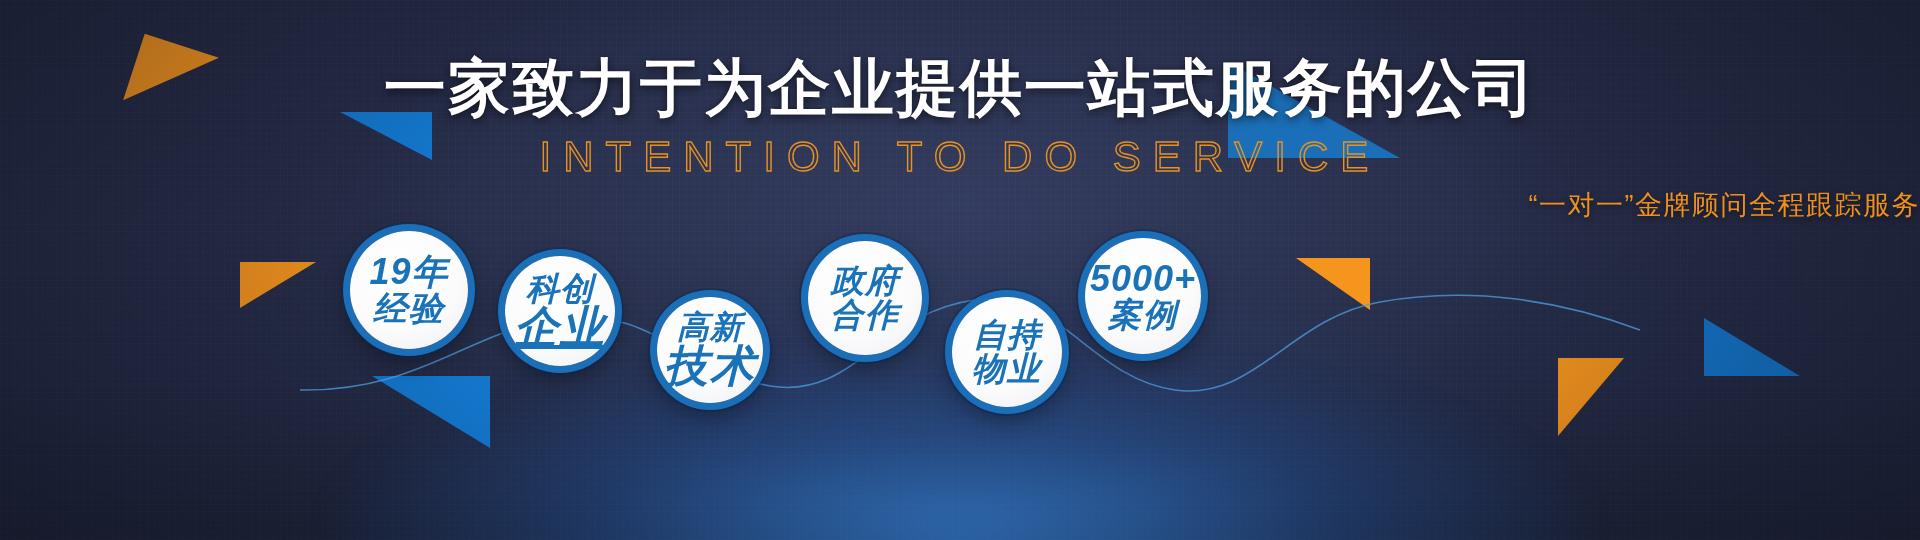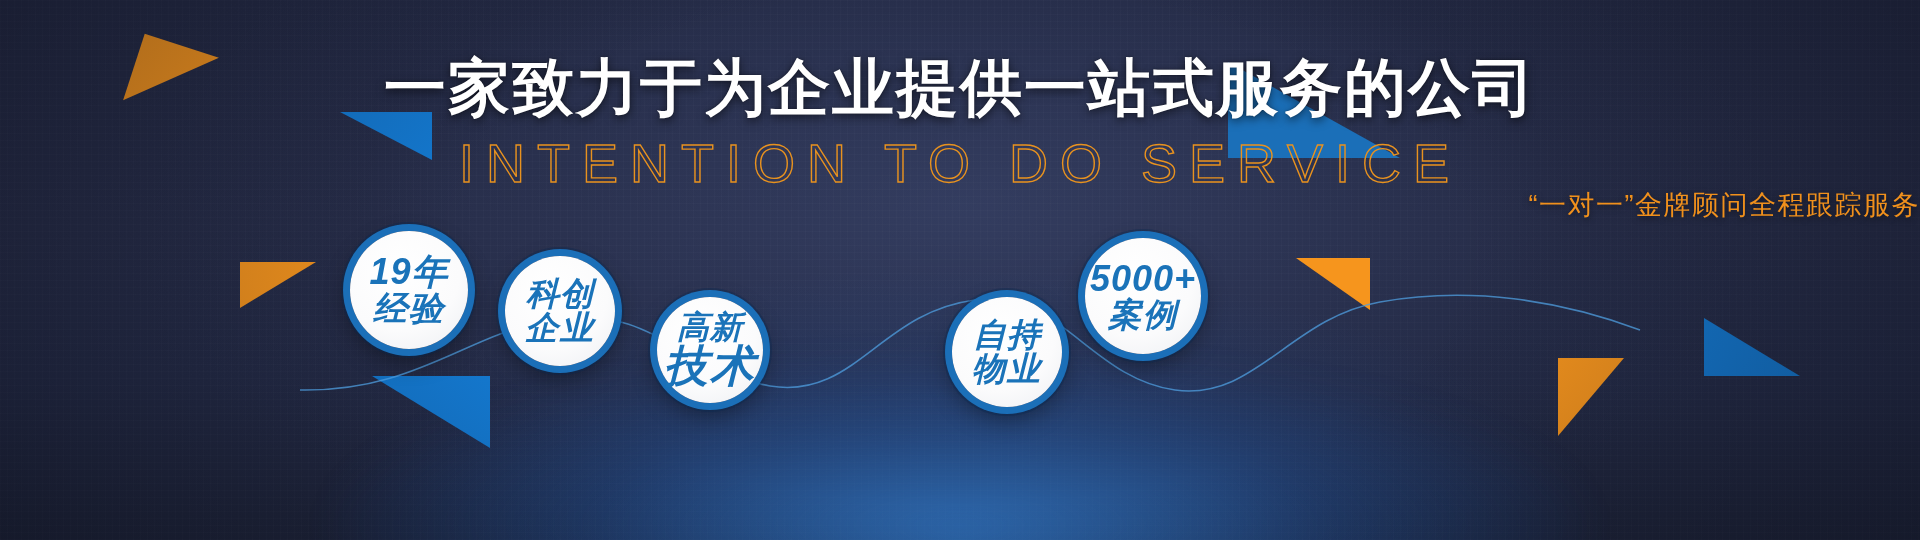--- a/index.html
+++ b/index.html
@@ -41,21 +41,21 @@
   .headline{
     position:absolute;left:0;right:0;top:62px;text-align:center;
     color:#ffffff;font-size:62px;line-height:1;font-weight:bold;
     letter-spacing:2px;
     text-shadow:0 3px 10px rgba(0,0,0,.55), 0 0 2px rgba(0,0,0,.4);
     white-space:nowrap;
     font-family:Liberation Mono, monospace;
   }
   .subhead-en{
     position:absolute;left:0;right:0;top:136px;text-align:center;
-    font-size:54px;line-height:1;letter-spacing:12px;
+    font-size:42px;line-height:1;letter-spacing:12px;
     font-weight:400;
     color:transparent;
     -webkit-text-stroke:1.4px #e8921f;
     text-stroke:1.4px #e8921f;
     white-space:nowrap;
   }
   .subhead-cn{
     position:absolute;left:0;right:0;top:192px;text-align:right;
     font-size:27px;line-height:1;font-weight:normal;letter-spacing:1.5px;
     color:#f0901c;white-space:nowrap;
@@ -107,25 +107,29 @@
   <div class="subhead-en">INTENTION TO DO SERVICE</div>
   <div class="subhead-cn">“一对一”金牌顾问全程跟踪服务</div>
 
   <div class="badges" id="badge-layer">
       <div class="badge" style="width: 118px; height: 118px; left: 350px; top: 231px;">
         <span class="l1" style="font-size: 36px;">19年</span>
         <span class="l2" style="font-size: 34px;">经验</span>
       </div>
       <div class="badge" style="width: 110px; height: 110px; left: 505px; top: 256px;">
         <span class="l1" style="font-size: 33px;">科创</span>
-        <span class="l2" style="font-size: 33px;">企业</span>
+        <span class="l2" style="font-size: 44px; text-decoration: underline;">企业</span>
       </div>
       <div class="badge" style="width: 106px; height: 106px; left: 657px; top: 297px;">
         <span class="l1" style="font-size: 32px;">高新</span>
         <span class="l2" style="font-size: 44px;">技术</span>
+      </div>
+      <div class="badge" style="width: 114px; height: 114px; left: 808px; top: 241px;">
+        <span class="l1" style="font-size: 33px;">政府</span>
+        <span class="l2" style="font-size: 33px;">合作</span>
       </div>
       <div class="badge" style="width: 110px; height: 110px; left: 952px; top: 297px;">
         <span class="l1" style="font-size: 33px;">自持</span>
         <span class="l2" style="font-size: 33px; text-align: center;">物业</span>
       </div>
       <div class="badge" style="width: 116px; height: 116px; left: 1085px; top: 238px;">
         <span class="l1" style="font-size: 36px;">5000+</span>
         <span class="l2" style="font-size: 33px;">案例</span>
       </div>
     </div>

